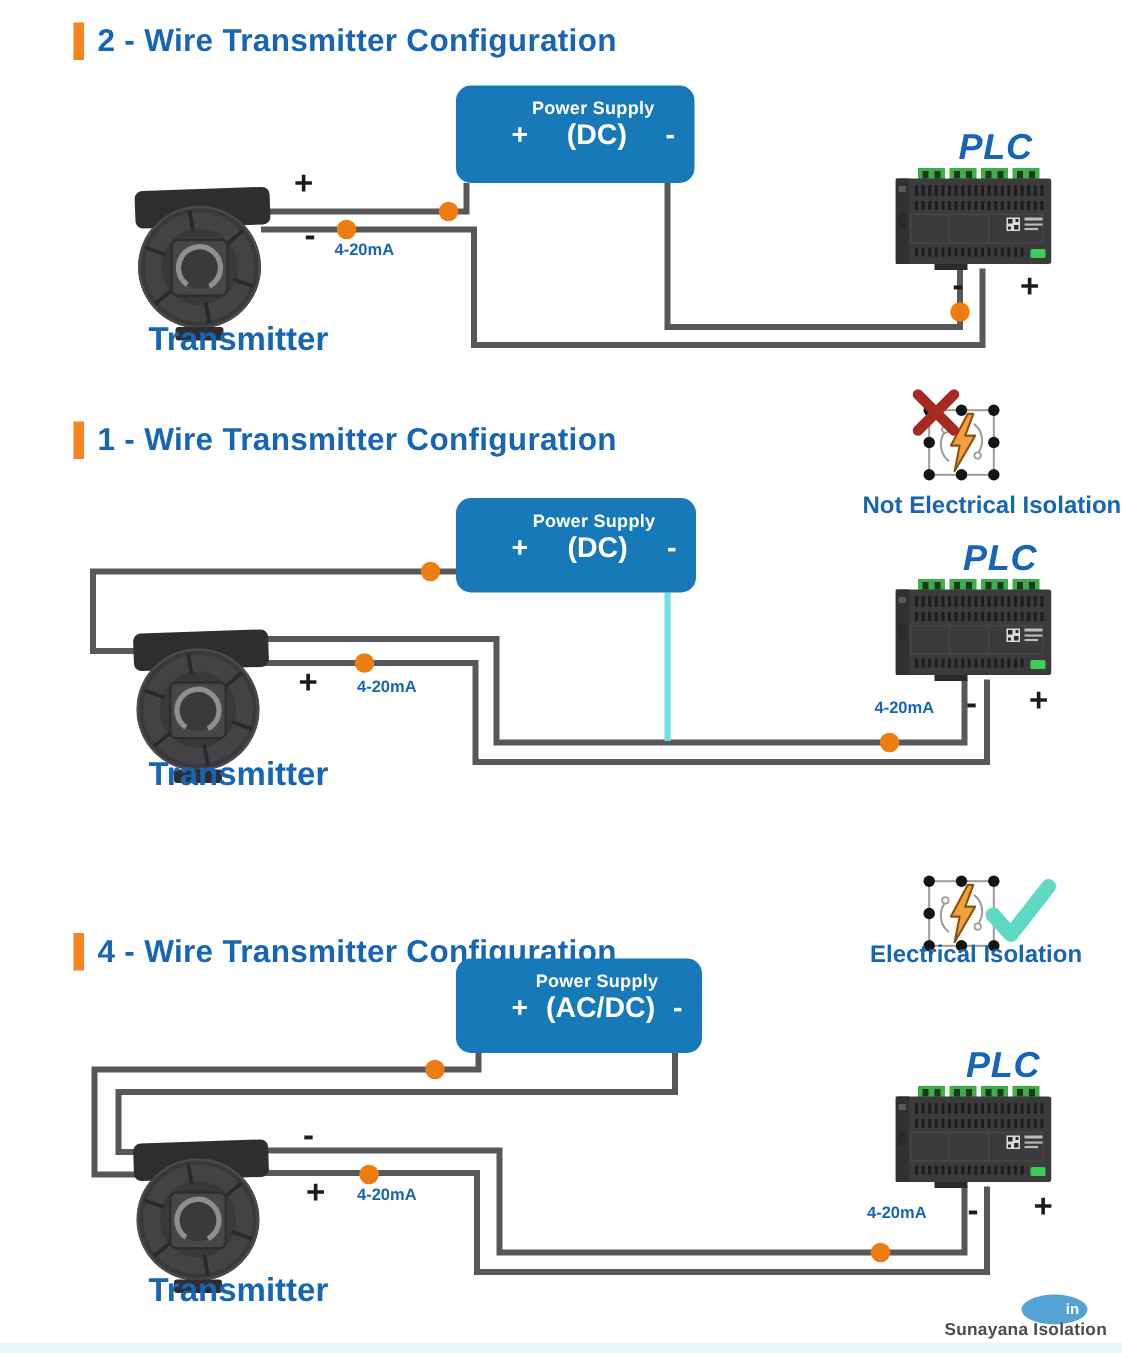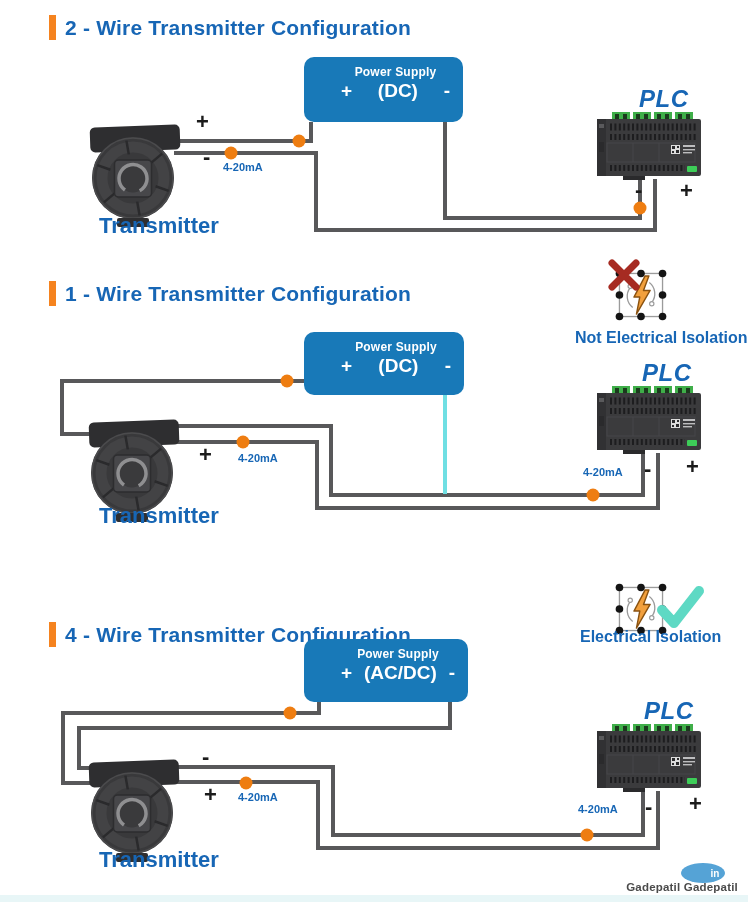--- a/index.html
+++ b/index.html
@@ -232,16 +232,16 @@
     <div class="abs lbl-term" style="left:180px;top:784px;">+</div>
     <div class="abs lbl-sig" style="left:214px;top:791px;">4-20mA</div>
     <div class="abs lbl-plc" style="left:620px;top:697px;">PLC</div>
     <div class="abs lbl-sig" style="left:554px;top:803px;">4-20mA</div>
     <div class="abs lbl-term" style="left:621px;top:796px;">-</div>
     <div class="abs lbl-term" style="left:665px;top:793px;">+</div>
     <div class="abs lbl-tx" style="left:75px;top:847px;">Transmitter</div>
   </div>
 
   <div class="abs li-badge" style="left:681px;top:863px;">in</div>
-  <div class="abs credit" style="right:10px;top:881px;">Gadepatil Gadepatil</div>
+  <div class="abs credit" style="right:10px;top:881px;">Sunayana Isolation</div>
   <div class="abs strip" style="left:0;top:895px;width:748px;height:7px;"></div>
 
 </div>
 
 </body></html>

